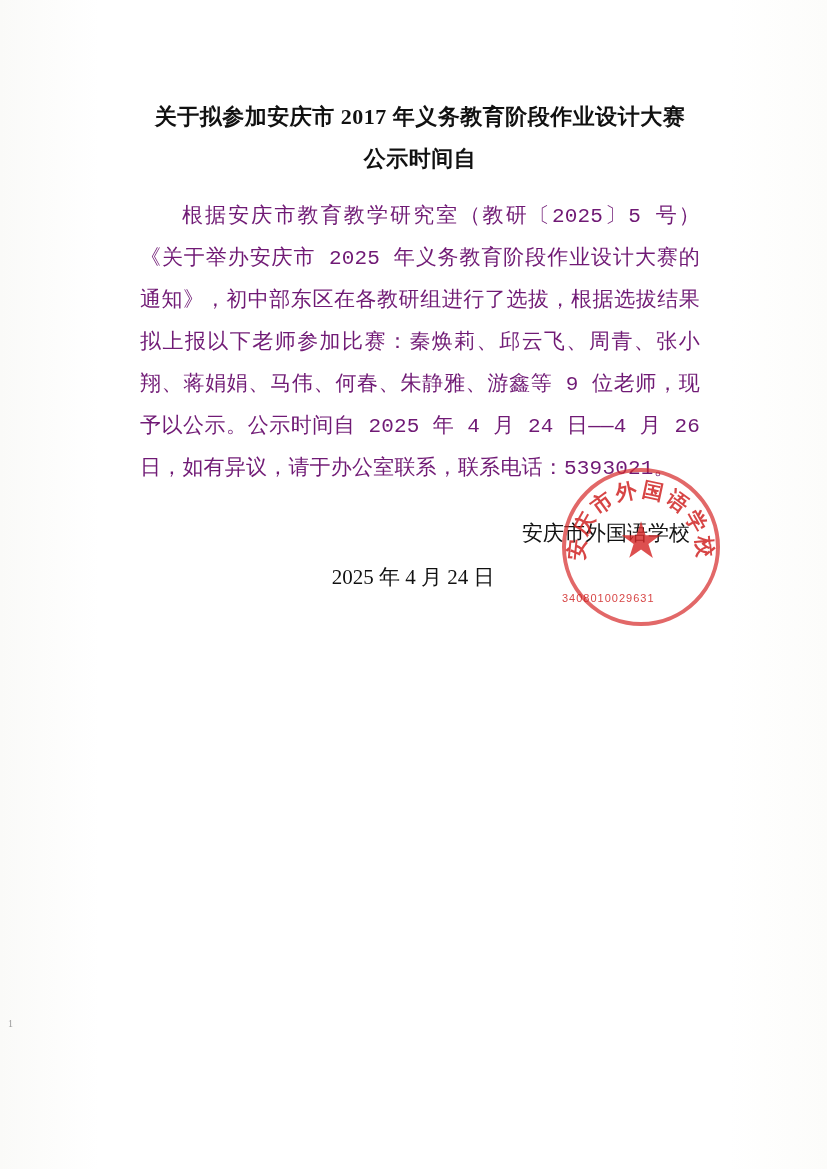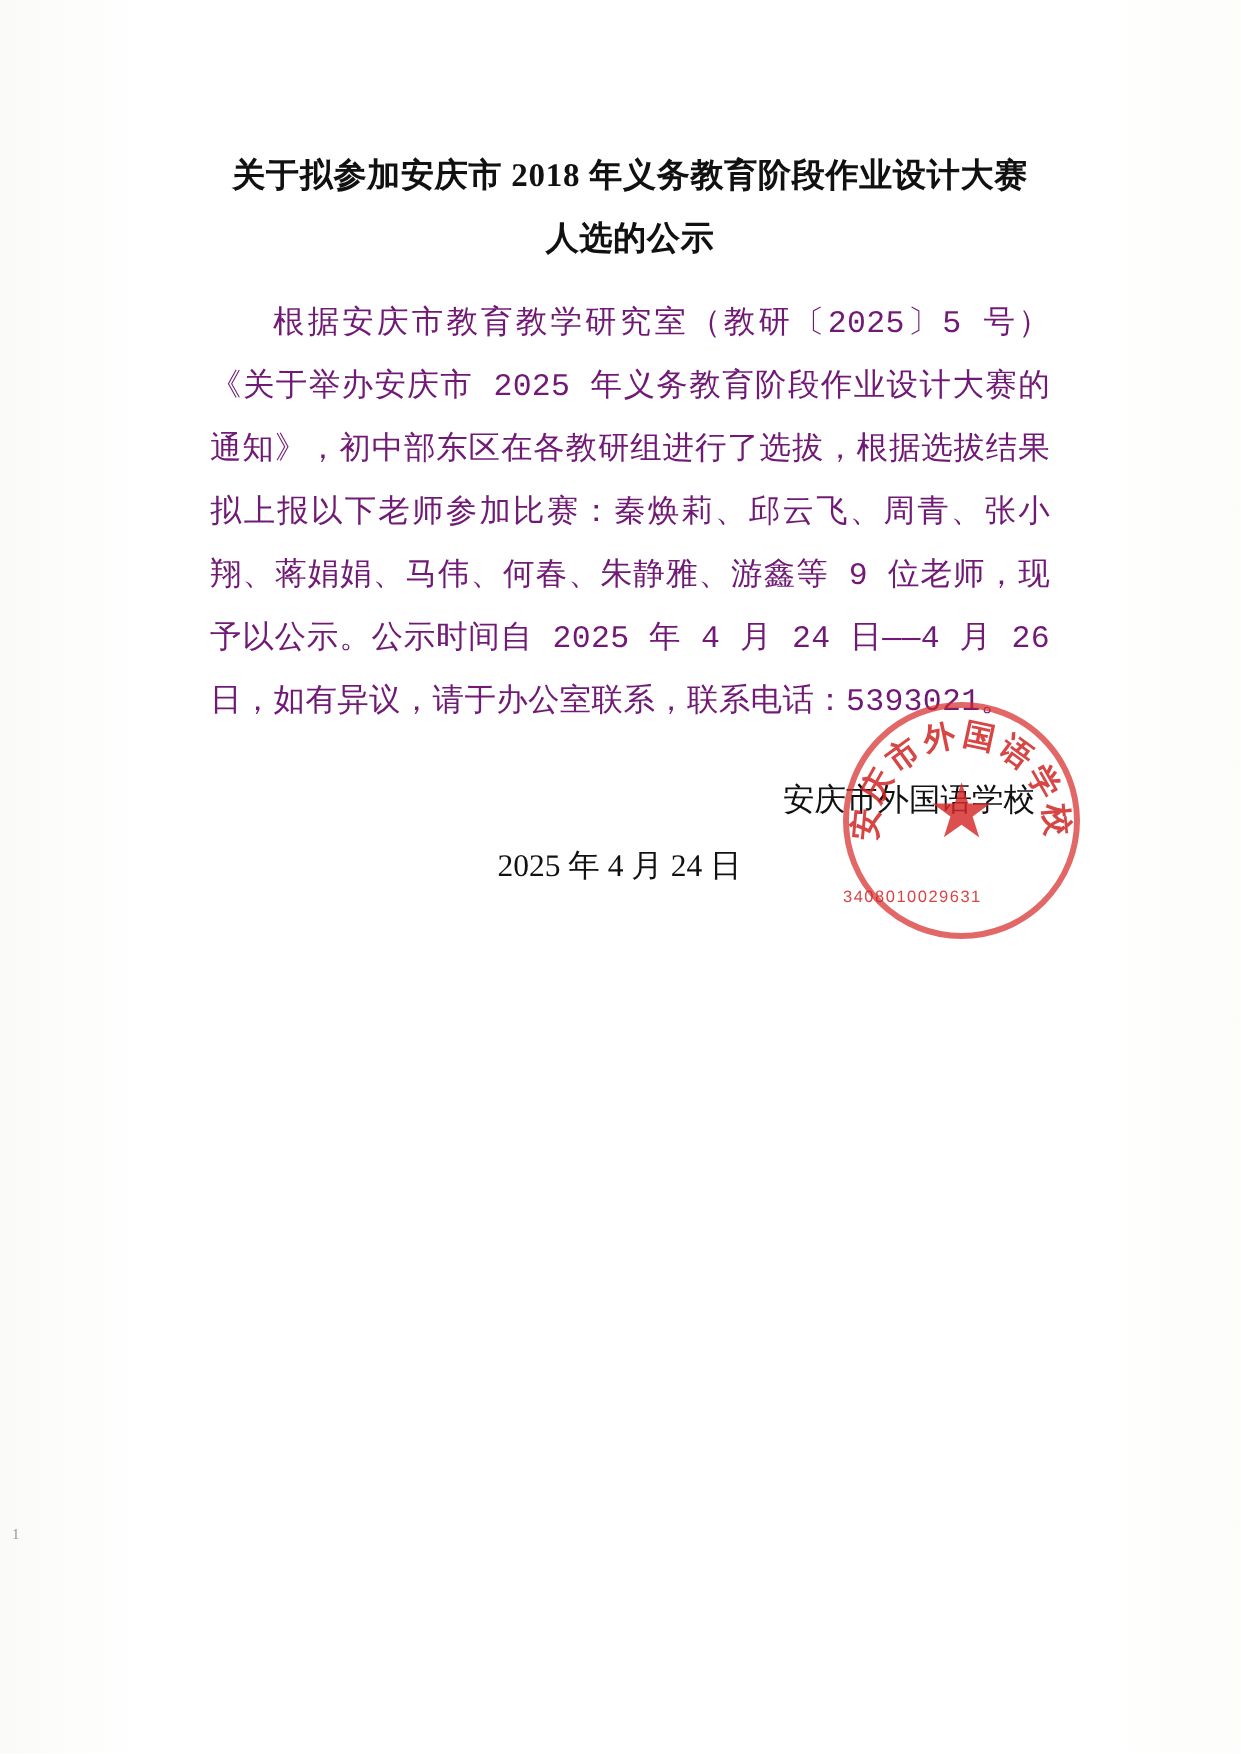--- a/index.html
+++ b/index.html
@@ -131,22 +131,22 @@
   }
 </style>
 </head>
 <body>
 
 <div class="page">
   <div class="paper-tint"></div>
 
   <div class="doc-body">
     <div class="title">
-      <span>关于拟参加安庆市 2018 年义务教育阶段作业设计大赛</span>
-      <span class="line2">人选的公示</span>
+      <span>关于拟参加安庆市 2017 年义务教育阶段作业设计大赛</span>
+      <span class="line2">公示时间自</span>
     </div>
 
     <p class="para">根据安庆市教育教学研究室（教研〔2025〕5 号）《关于举办安庆市 2025 年义务教育阶段作业设计大赛的通知》，初中部东区在各教研组进行了选拔，根据选拔结果拟上报以下老师参加比赛：秦焕莉、邱云飞、周青、张小翔、蒋娟娟、马伟、何春、朱静雅、游鑫等 9 位老师，现予以公示。公示时间自 2025 年 4 月 24 日——4 月 26 日，如有异议，请于办公室联系，联系电话：5393021。</p>
 
     <div class="signature">
       <span class="org">安庆市外国语学校</span>
       <span class="date">2025 年 4 月 24 日</span>
     </div>
   </div>
 

